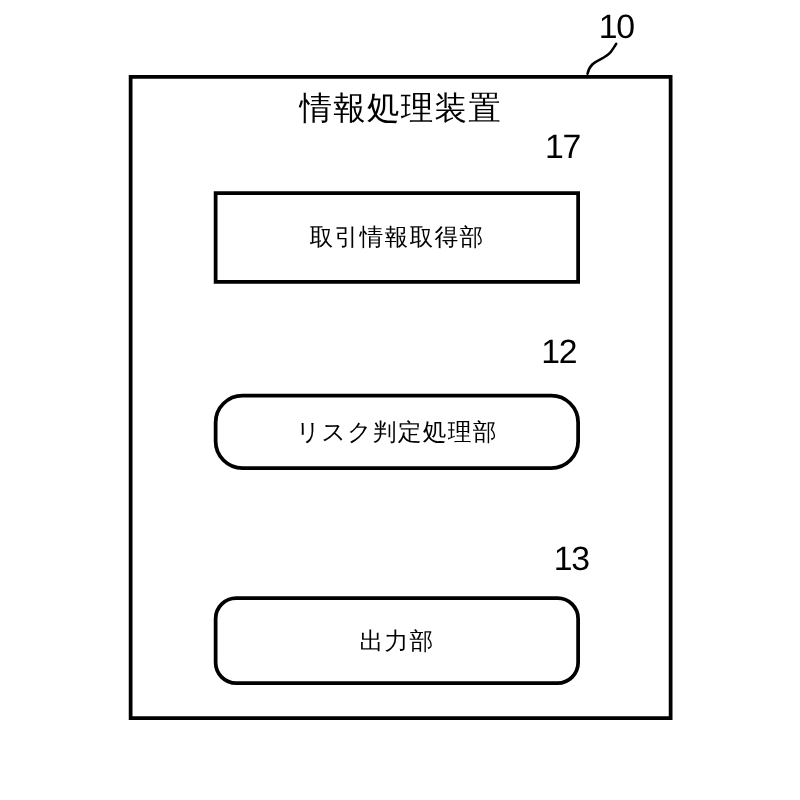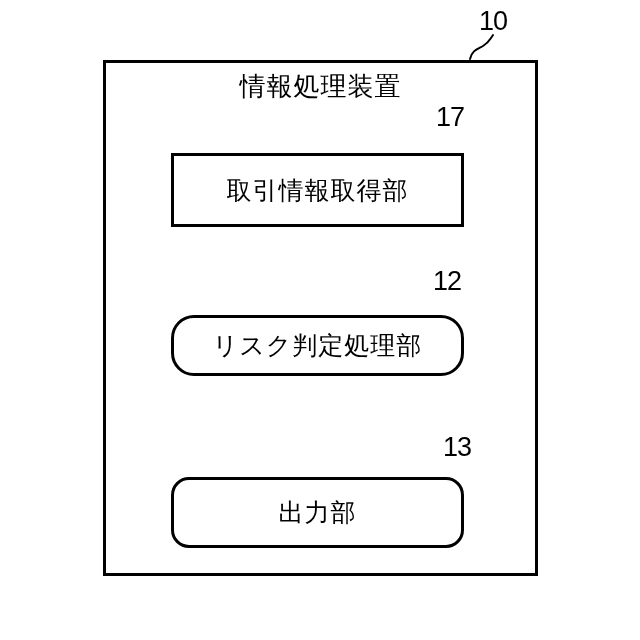--- a/index.html
+++ b/index.html
@@ -48,21 +48,21 @@
   }
   .block {
     position: absolute;
     left: 171px;
     width: 293px;
     border: 3px solid var(--line);
     background: var(--bg);
     display: flex;
     align-items: center;
     justify-content: center;
-    font-size: 25px;
+    font-size: 19px;
     letter-spacing: 1px;
     color: var(--line);
   }
   .block-1 { top: 153px; height: 74px; }
   .block-2 { top: 315px; height: 61px; border-radius: 23px; }
   .block-3 { top: 477px; height: 71px; border-radius: 18px; }
   .ref {
     position: absolute;
     font-size: 27px;
     line-height: 1;

